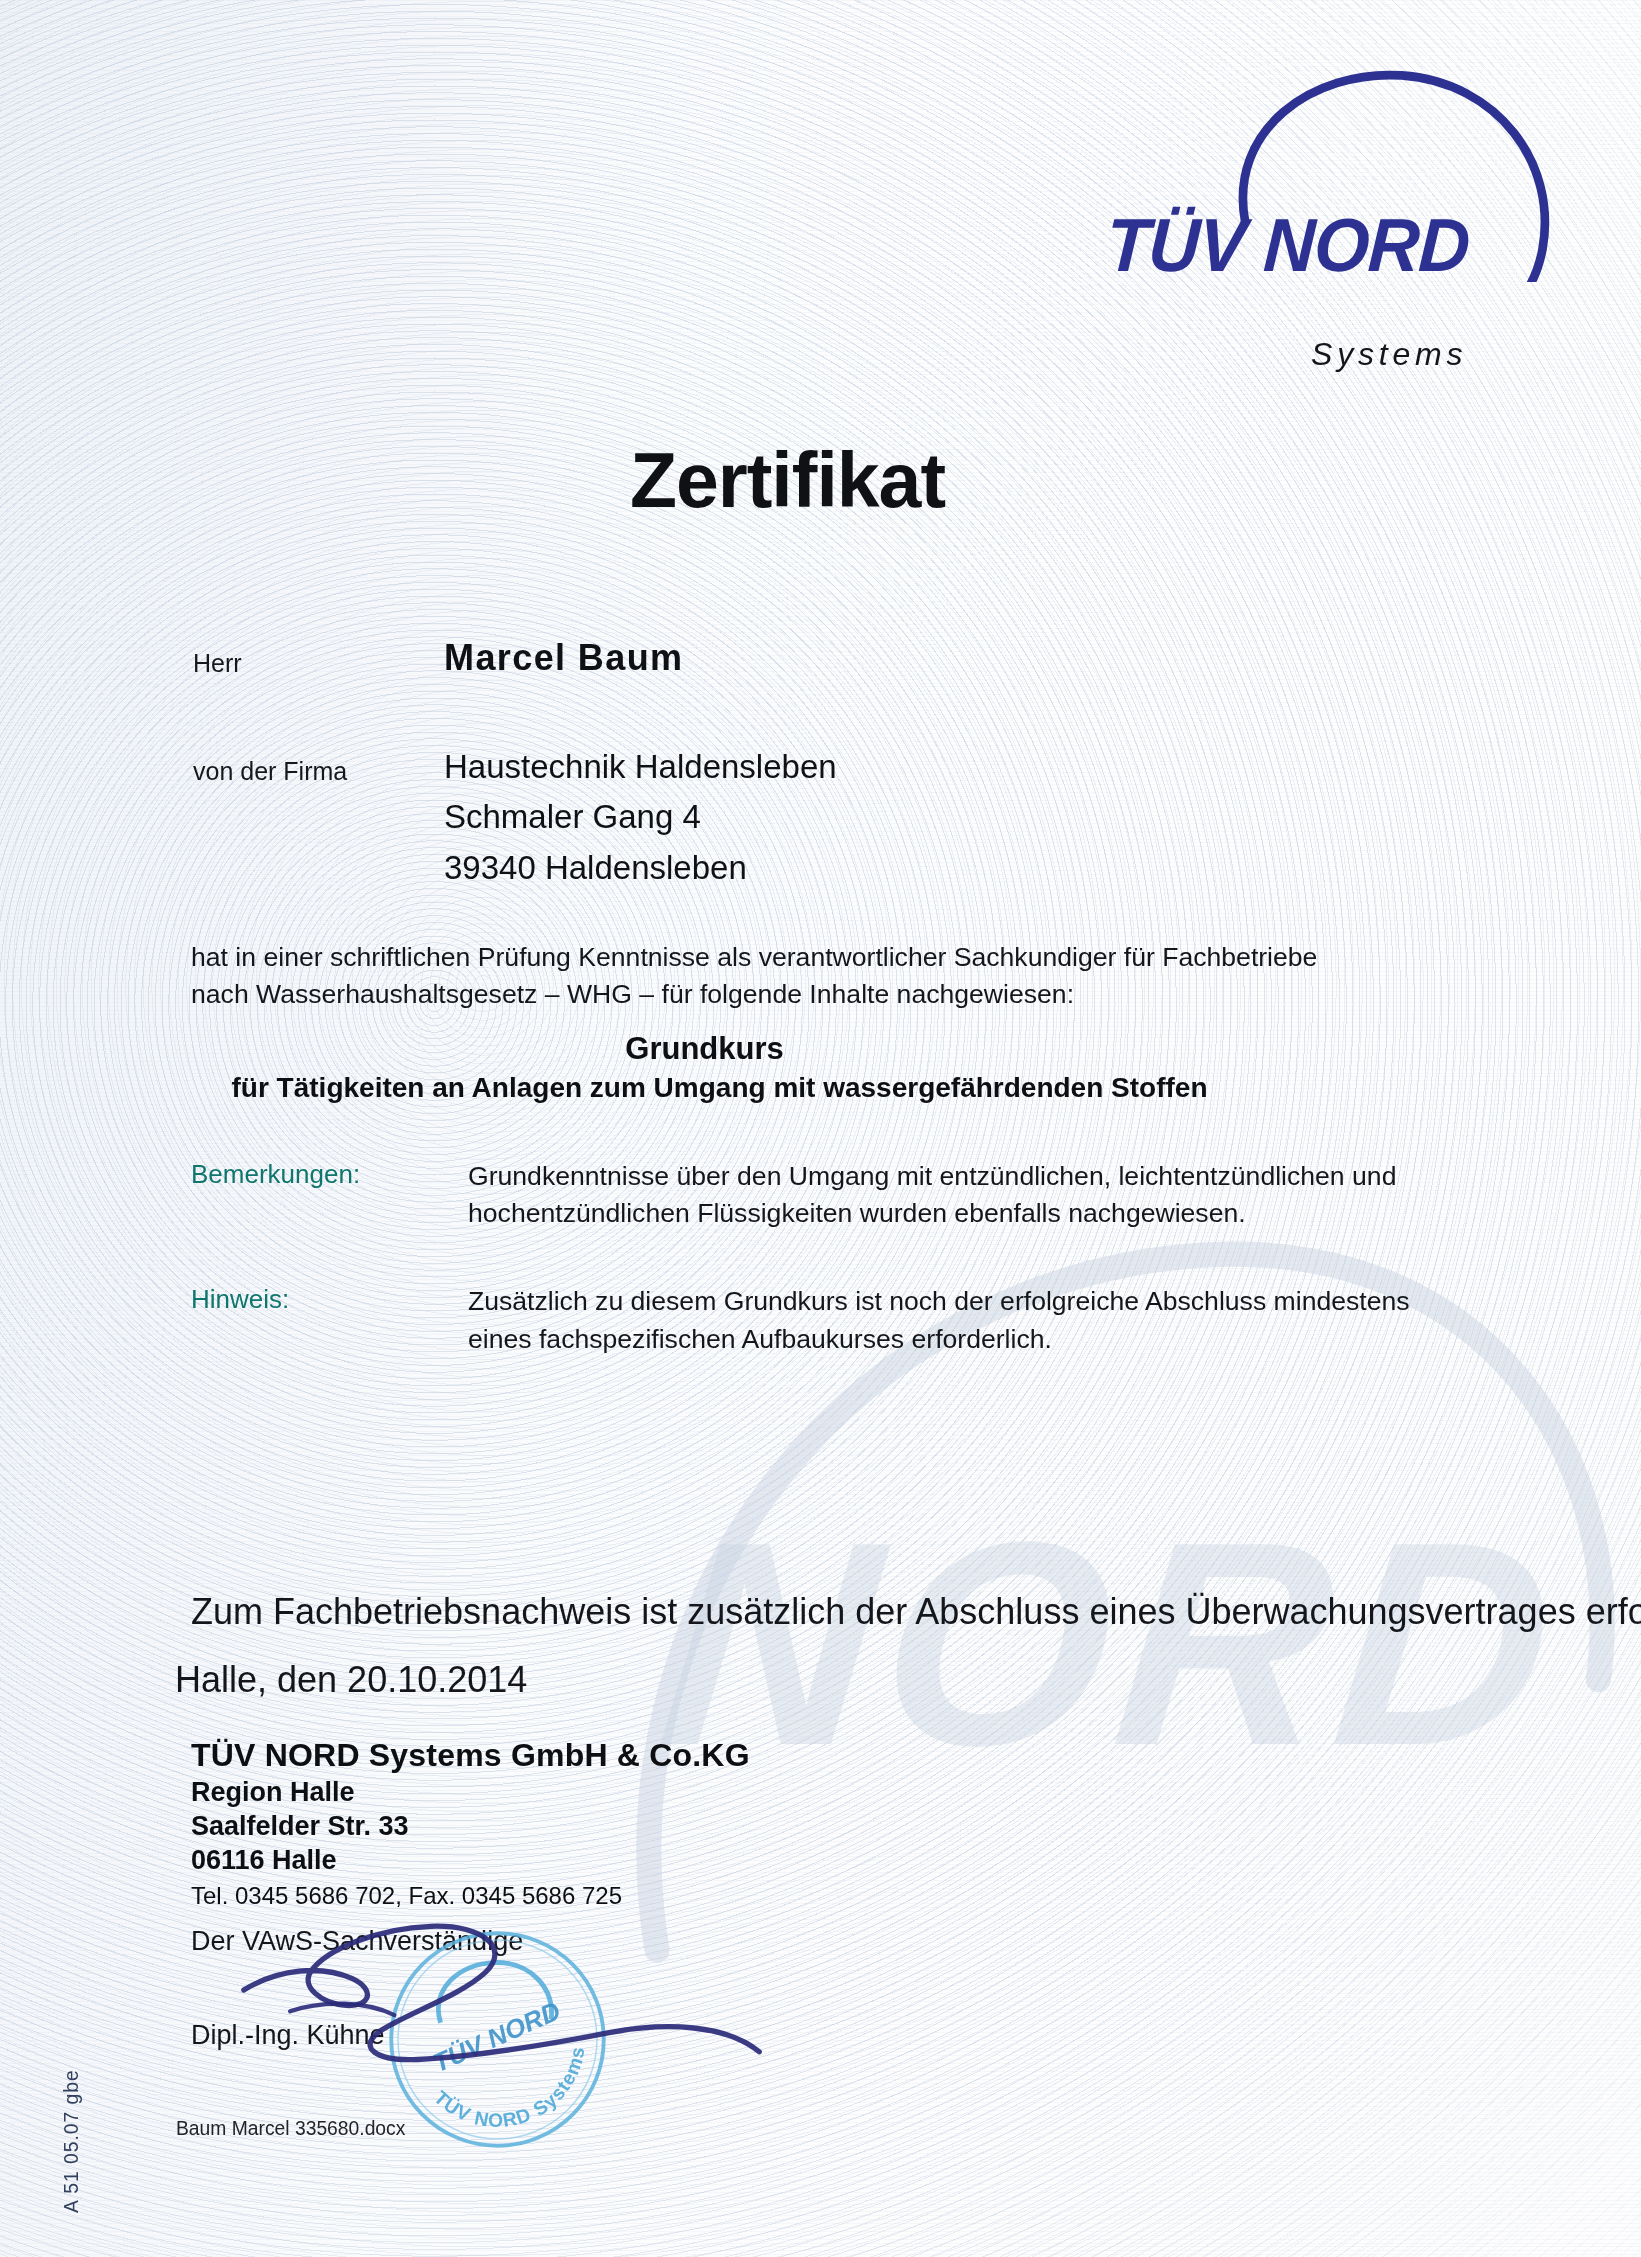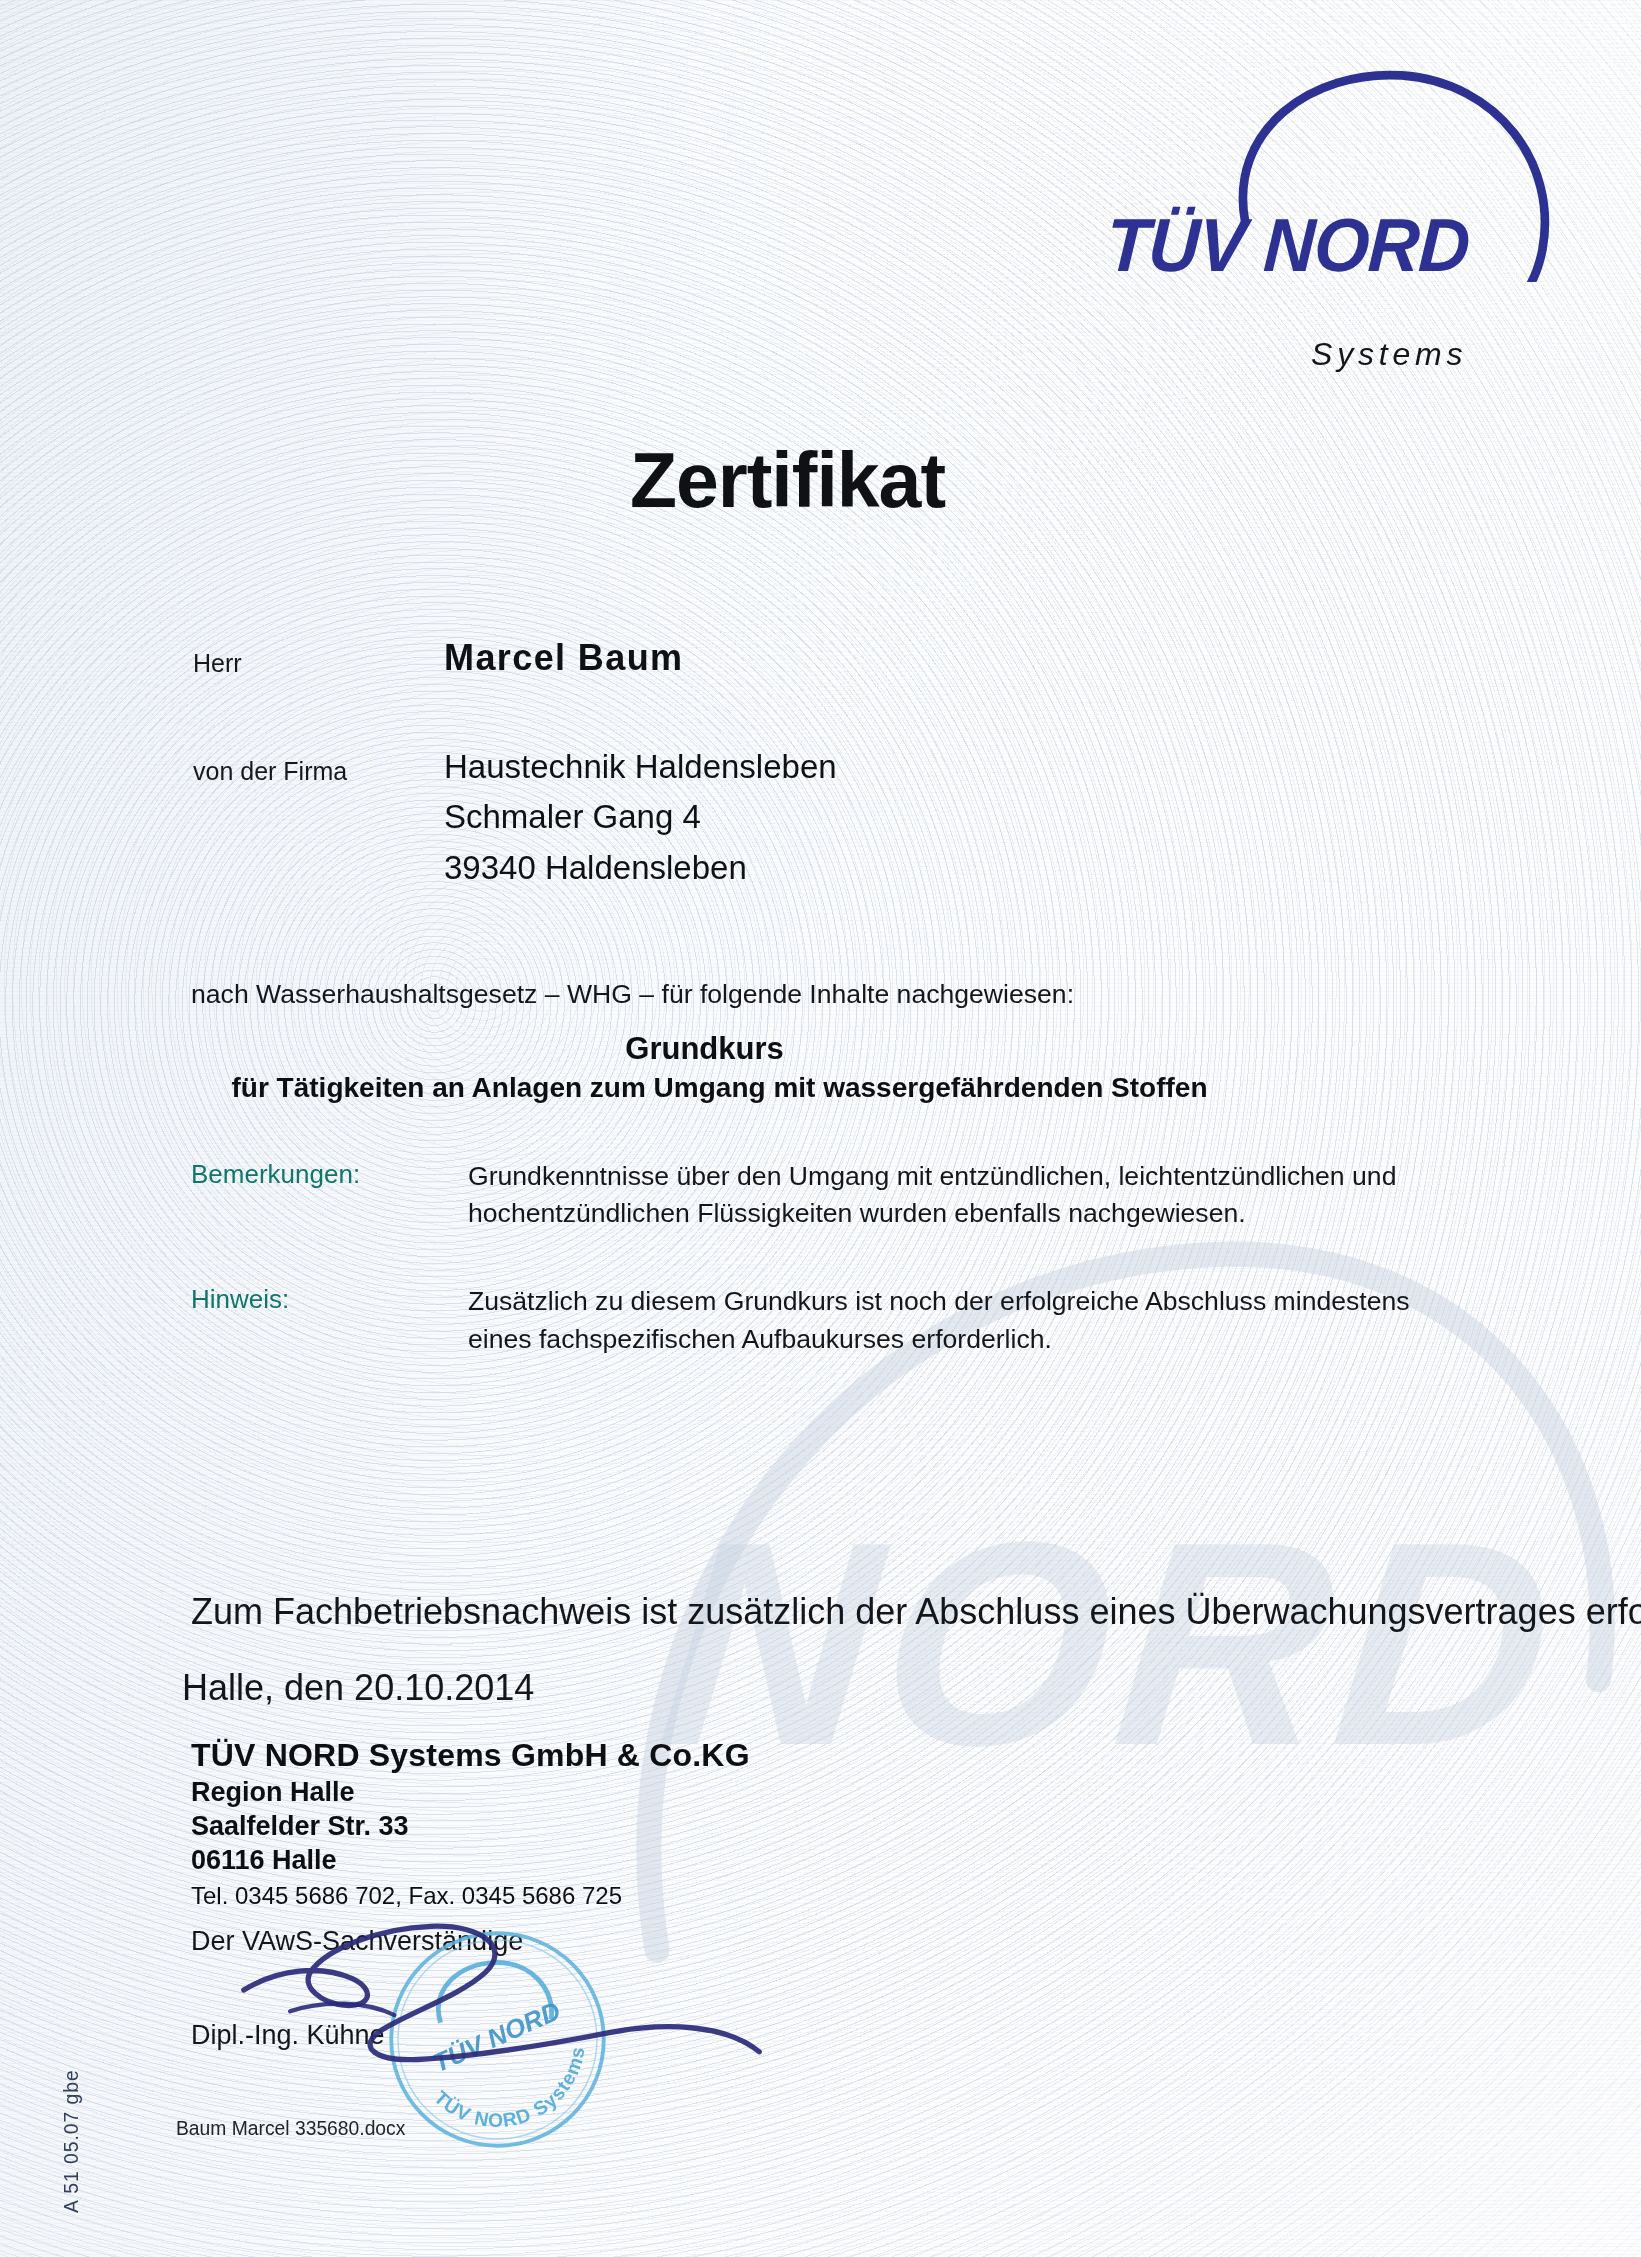--- a/index.html
+++ b/index.html
@@ -263,35 +263,36 @@
   <div class="doc-title">Zertifikat</div>
 
   <div class="lbl" style="left:193px;top:637px;margin-top:12px;">Herr</div>
   <div class="val bold" style="left:444px;top:637px;">Marcel Baum</div>
 
   <div class="lbl" style="left:193px;top:757px;">von der Firma</div>
   <div class="val" style="left:444px;top:748px;">Haustechnik Haldensleben</div>
   <div class="val" style="left:444px;top:798px;">Schmaler Gang 4</div>
   <div class="val" style="left:444px;top:849px;">39340 Haldensleben</div>
 
+  <div class="para" style="left:191px;top:938px;">hat in einer schriftlichen Prüfung Kenntnisse als verantwortlicher Sachkundiger für Fachbetriebe</div>
   <div class="para" style="left:191px;top:975px;">nach Wasserhaushaltsgesetz – WHG – für folgende Inhalte nachgewiesen:</div>
 
   <div class="course-title main">Grundkurs</div>
   <div class="course-title sub">für Tätigkeiten an Anlagen zum Umgang mit wassergefährdenden Stoffen</div>
 
   <div class="note-lbl" style="left:191px;top:1159px;">Bemerkungen:</div>
   <div class="note-txt" style="left:468px;top:1157px;">Grundkenntnisse über den Umgang mit entzündlichen, leichtentzündlichen und</div>
   <div class="note-txt" style="left:468px;top:1194px;">hochentzündlichen Flüssigkeiten wurden ebenfalls nachgewiesen.</div>
 
   <div class="note-lbl" style="left:191px;top:1284px;">Hinweis:</div>
   <div class="note-txt" style="left:468px;top:1282px;">Zusätzlich zu diesem Grundkurs ist noch der erfolgreiche Abschluss mindestens</div>
   <div class="note-txt" style="left:468px;top:1320px;">eines fachspezifischen Aufbaukurses erforderlich.</div>
 
   <div class="closing" style="left:191px;top:1591px;">Zum Fachbetriebsnachweis ist zusätzlich der Abschluss eines Überwachungsvertrages erforderlich.</div>
-  <div class="closing" style="left:182px;top:1659px;margin-top:8px;">Halle, den 20.10.2014</div>
+  <div class="closing" style="left:175px;top:1659px;">Halle, den 20.10.2014</div>
 
   <div class="issuer">
     <div class="l1">TÜV NORD Systems GmbH &amp; Co.KG</div>
     <div class="l2">Region Halle</div>
     <div class="l2">Saalfelder Str. 33</div>
     <div class="l2">06116 Halle</div>
     <div class="l3">Tel. 0345 5686 702, Fax. 0345 5686 725</div>
   </div>
 
   <div class="sig-role">Der VAwS-Sachverständige</div>

